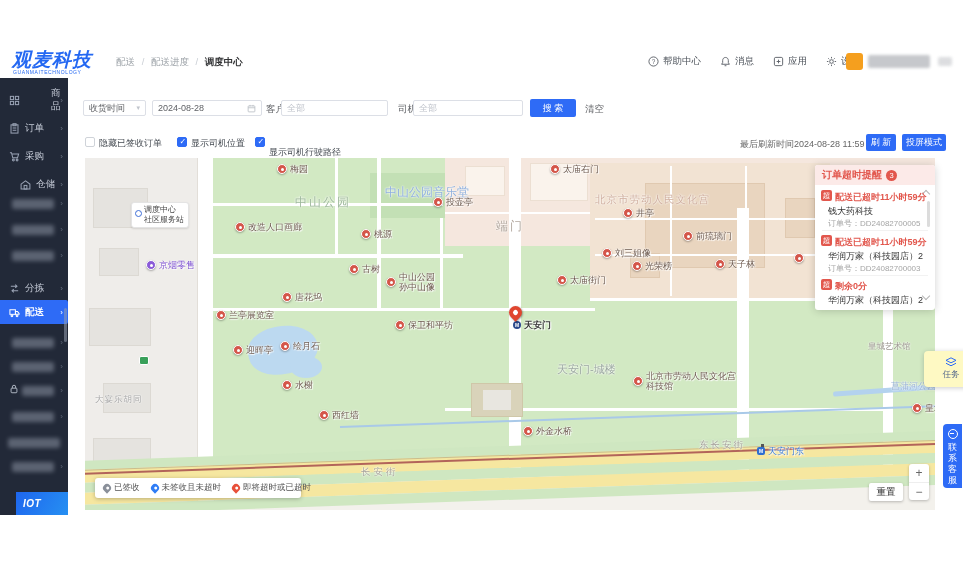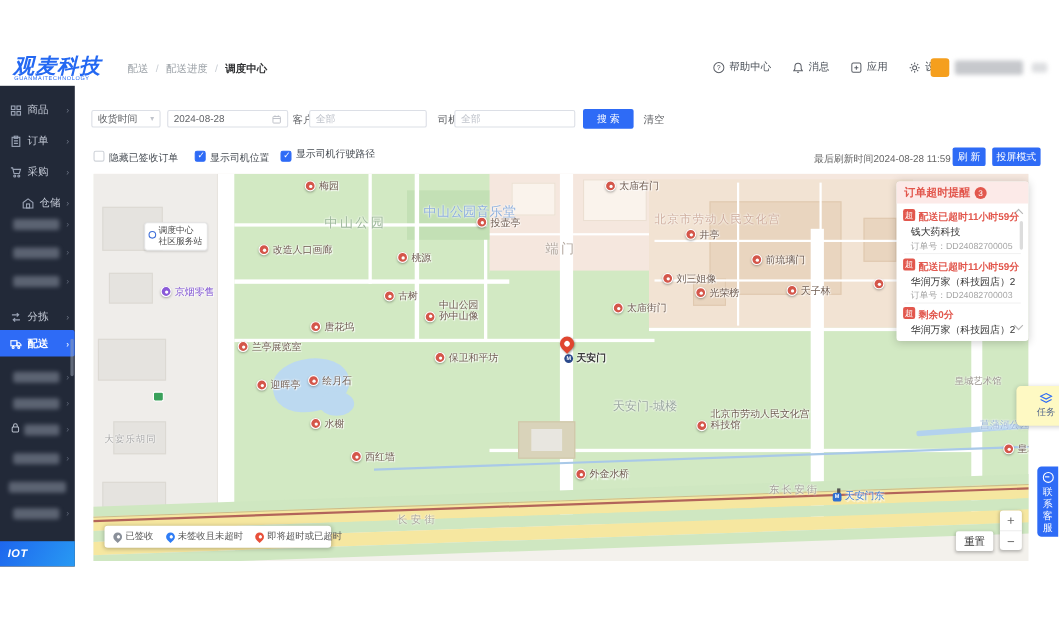--- a/index.html
+++ b/index.html
@@ -20,21 +20,21 @@
   .blurblock{background:#c6c8cc;filter:blur(1.8px);border-radius:2px;}
   
   .sidebar{position:absolute;left:0;top:78px;width:68px;height:437px;background:#222938;overflow:hidden;}
   .side-item{position:absolute;left:0;width:68px;height:16px;display:flex;align-items:center;padding-left:9px;box-sizing:border-box;font-size:9.5px;color:#c6ccd8;cursor:pointer;}
   .side-item svg{margin-right:5px;flex:none;}
   .side-item .chev{position:absolute;right:5px;font-size:8px;color:#6d7585;}
   .side-item.active{background:#2e6bf6;color:#fff;height:24px;font-weight:bold;border-radius:0 2px 2px 0;}
   .side-blur{position:absolute;left:12px;width:42px;height:10px;background:#8b93a2;opacity:.55;filter:blur(2px);border-radius:2px;}
   .side-chev{position:absolute;right:5px;font-size:8px;color:#5d6575;}
   .side-scroll{position:absolute;left:64px;width:3px;height:34px;background:rgba(150,158,175,.55);border-radius:2px;}
-  .iot{position:absolute;left:0;top:414px;width:84px;height:23px;background:linear-gradient(120deg,#1e66ee,#2aa4f4);color:#fff;}
+  .iot{position:absolute;left:16px;top:414px;width:84px;height:23px;background:linear-gradient(120deg,#1e66ee,#2aa4f4);color:#fff;}
   .iot .t{position:absolute;left:7px;top:6px;font-size:10px;font-weight:bold;font-style:italic;letter-spacing:.5px;}
   .iot .cloud{position:absolute;right:5px;top:3px;font-size:11px;color:rgba(255,255,255,.9);}
   
   .box{position:absolute;box-sizing:border-box;border:1px solid #dcdfe6;border-radius:2px;background:#fff;font-size:9px;color:#606266;display:flex;align-items:center;padding:0 5px;}
   .plc{color:#c0c4cc;}
   .lbl{position:absolute;font-size:9.5px;color:#606266;}
   .btn-blue{position:absolute;background:#2e6bf6;color:#fff;border-radius:2px;display:flex;align-items:center;justify-content:center;font-size:9px;cursor:pointer;}
   .cb{position:absolute;width:10px;height:10px;box-sizing:border-box;border:1px solid #cfd3d9;border-radius:2px;background:#fff;cursor:pointer;}
   .cb.on{background:#2e6bf6;border-color:#2e6bf6;}
   .cb.on::after{content:"✓";position:absolute;left:1.5px;top:-1px;font-size:8px;color:#fff;}
@@ -46,21 +46,21 @@
   .bld2{position:absolute;background:#e9d5bf;border:1px solid #e0c9b0;box-sizing:border-box;}
   .bld3{position:absolute;background:#faf3ec;border:1px solid #ecdfd2;box-sizing:border-box;}
   .path{position:absolute;background:#fff;}
   .band{position:absolute;left:-10px;width:880px;background:#f6e7a0;transform:rotate(-2deg);transform-origin:left center;}
   .band1{height:13px;}
   .band1::before{content:"";position:absolute;left:0;top:3px;width:100%;height:1.5px;background:#b2645a;}
   .band1::after{content:"";position:absolute;left:0;top:0;width:100%;height:1px;background:#c9bd8d;}
   .band2{height:12px;}
   .bandg{position:absolute;left:-10px;width:880px;background:#cfe7c1;transform:rotate(-2deg);transform-origin:left center;}
   .area-label{position:absolute;font-size:12px;color:#9db89b;white-space:nowrap;z-index:25;text-shadow:0 0 2px #fff,0 0 2px #fff;}
-  .poi{position:absolute;display:flex;align-items:flex-end;gap:3px;z-index:30;cursor:pointer;}
+  .poi{position:absolute;display:flex;align-items:center;gap:3px;z-index:30;cursor:pointer;}
   .dot{width:8px;height:8px;border-radius:50%;background:#d4564a;border:1px solid #fff;box-shadow:0 1px 2px rgba(0,0,0,.3);position:relative;flex:none;box-sizing:content-box;}
   .dot::after{content:"";position:absolute;left:2.5px;top:2.5px;width:3px;height:3px;background:#fff;border-radius:50%;}
   .dot.purple{background:#8a5ad8;}
   .poi-label{font-size:9px;color:#6e5b50;line-height:1.15;white-space:nowrap;text-shadow:0 0 2px #fff,0 0 2px #fff,1px 1px 1px #fff;}
   .station{position:absolute;background:#fff;border:1px solid #e4e4e4;border-radius:3px;padding:2px 4px 2px 12px;font-size:8px;color:#4a4a4a;line-height:1.25;z-index:28;box-shadow:0 1px 2px rgba(0,0,0,.12);}
   .station::before{content:"";position:absolute;left:3px;top:7px;width:5px;height:5px;border:1.5px solid #3f6fd8;border-radius:50%;}
   .pin{border-radius:50% 50% 50% 0;transform:rotate(-45deg);position:relative;flex:none;}
   .pin::after{content:"";position:absolute;background:#fff;border-radius:50%;}
   .pin.s{width:8px;height:8px;}
   .pin.s::after{left:2.5px;top:2.5px;width:3px;height:3px;}
@@ -139,21 +139,21 @@
           </svg>
         <span>设置</span>
       </div>
     </div>
     <div class="avatar abs" style="left:846px;top:8px;"></div>
     <div class="blurblock abs" style="left:868px;top:10px;width:62px;height:13px;"></div>
     <div class="blurblock abs" style="left:938px;top:12px;width:14px;height:9px;opacity:.6;"></div>
   </div>
 
   <div class="sidebar">
-    <div class="side-item" style="top:14px;">
+    <div class="side-item" style="top:14px;gap:26px;">
       <svg width="11" height="11" viewBox="0 0 12 12" fill="none" stroke="#9aa3b5" stroke-width="1.1">
           <rect x="1.5" y="1.5" width="3.5" height="3.5"></rect>
           <rect x="7" y="1.5" width="3.5" height="3.5"></rect>
           <rect x="1.5" y="7" width="3.5" height="3.5"></rect>
           <rect x="7" y="7" width="3.5" height="3.5"></rect>
         </svg>
       <span>商品</span>
         <span class="chev">›</span>
     </div>
     <div class="side-item" style="top:42px;">
@@ -248,21 +248,21 @@
     <span class="plc">全部</span>
   </div>
   <div class="btn-blue" style="left:530px;top:99px;width:46px;height:18px;">搜 索</div>
   <div class="lbl" style="left:585px;top:103px;cursor:pointer;">清空</div>
 
   <div class="cb" style="left:85px;top:137px;"></div>
   <div class="cblbl" style="left:99px;top:137px;">隐藏已签收订单</div>
   <div class="cb on" style="left:177px;top:137px;"></div>
   <div class="cblbl" style="left:191px;top:137px;">显示司机位置</div>
   <div class="cb on" style="left:255px;top:137px;"></div>
-  <div class="cblbl" style="left:269px;top:134px;text-align:right;">显示司机行驶路径</div>
+  <div class="cblbl" style="left:269px;top:146px;text-align:right;">显示司机行驶路径</div>
   <div class="cblbl" style="left:740px;top:138px;color:#666;">最后刷新时间2024-08-28 11:59</div>
   <div class="btn-blue" style="left:866px;top:134px;width:30px;height:17px;">刷 新</div>
   <div class="btn-blue" style="left:902px;top:134px;width:44px;height:17px;">投屏模式</div>
 
   <div class="map">
 
     <div class="shape" style="left:0;top:0;width:112px;height:352px;background:#efedea;"></div>
     <div class="bld" style="left:8px;top:30px;width:55px;height:40px;"></div>
     <div class="bld" style="left:14px;top:90px;width:40px;height:28px;"></div>
     <div class="bld" style="left:4px;top:150px;width:62px;height:38px;"></div>

